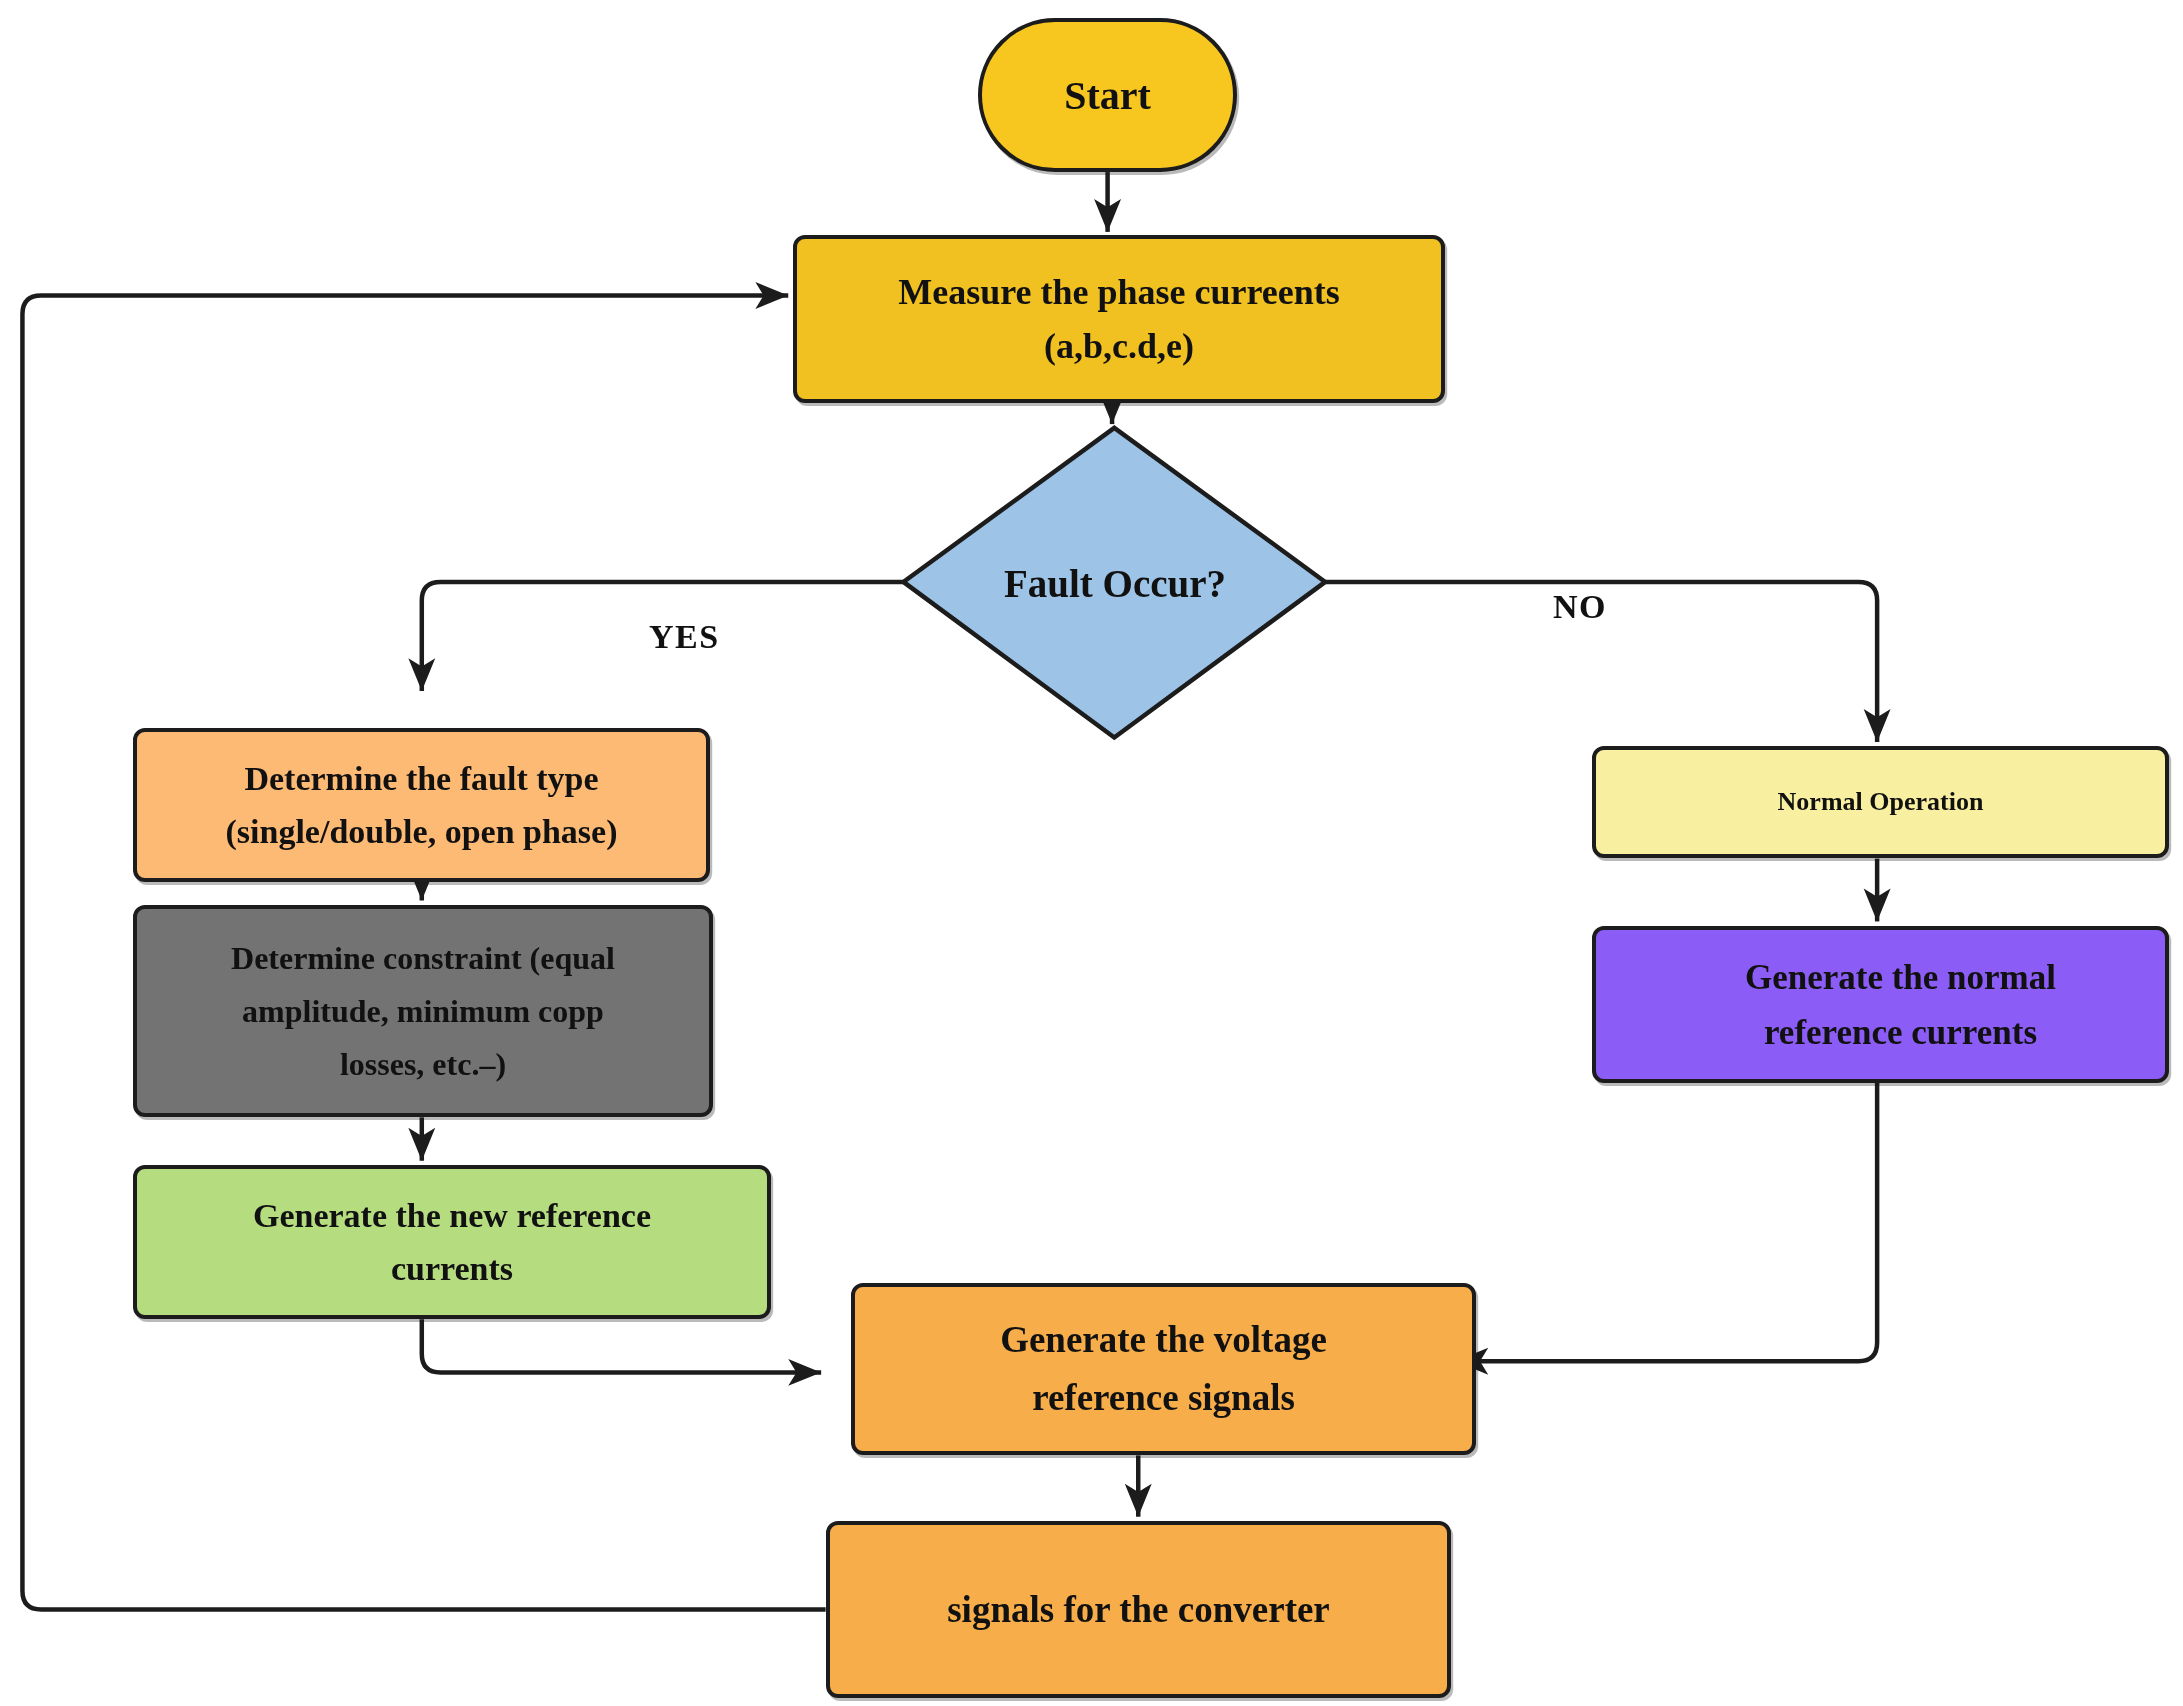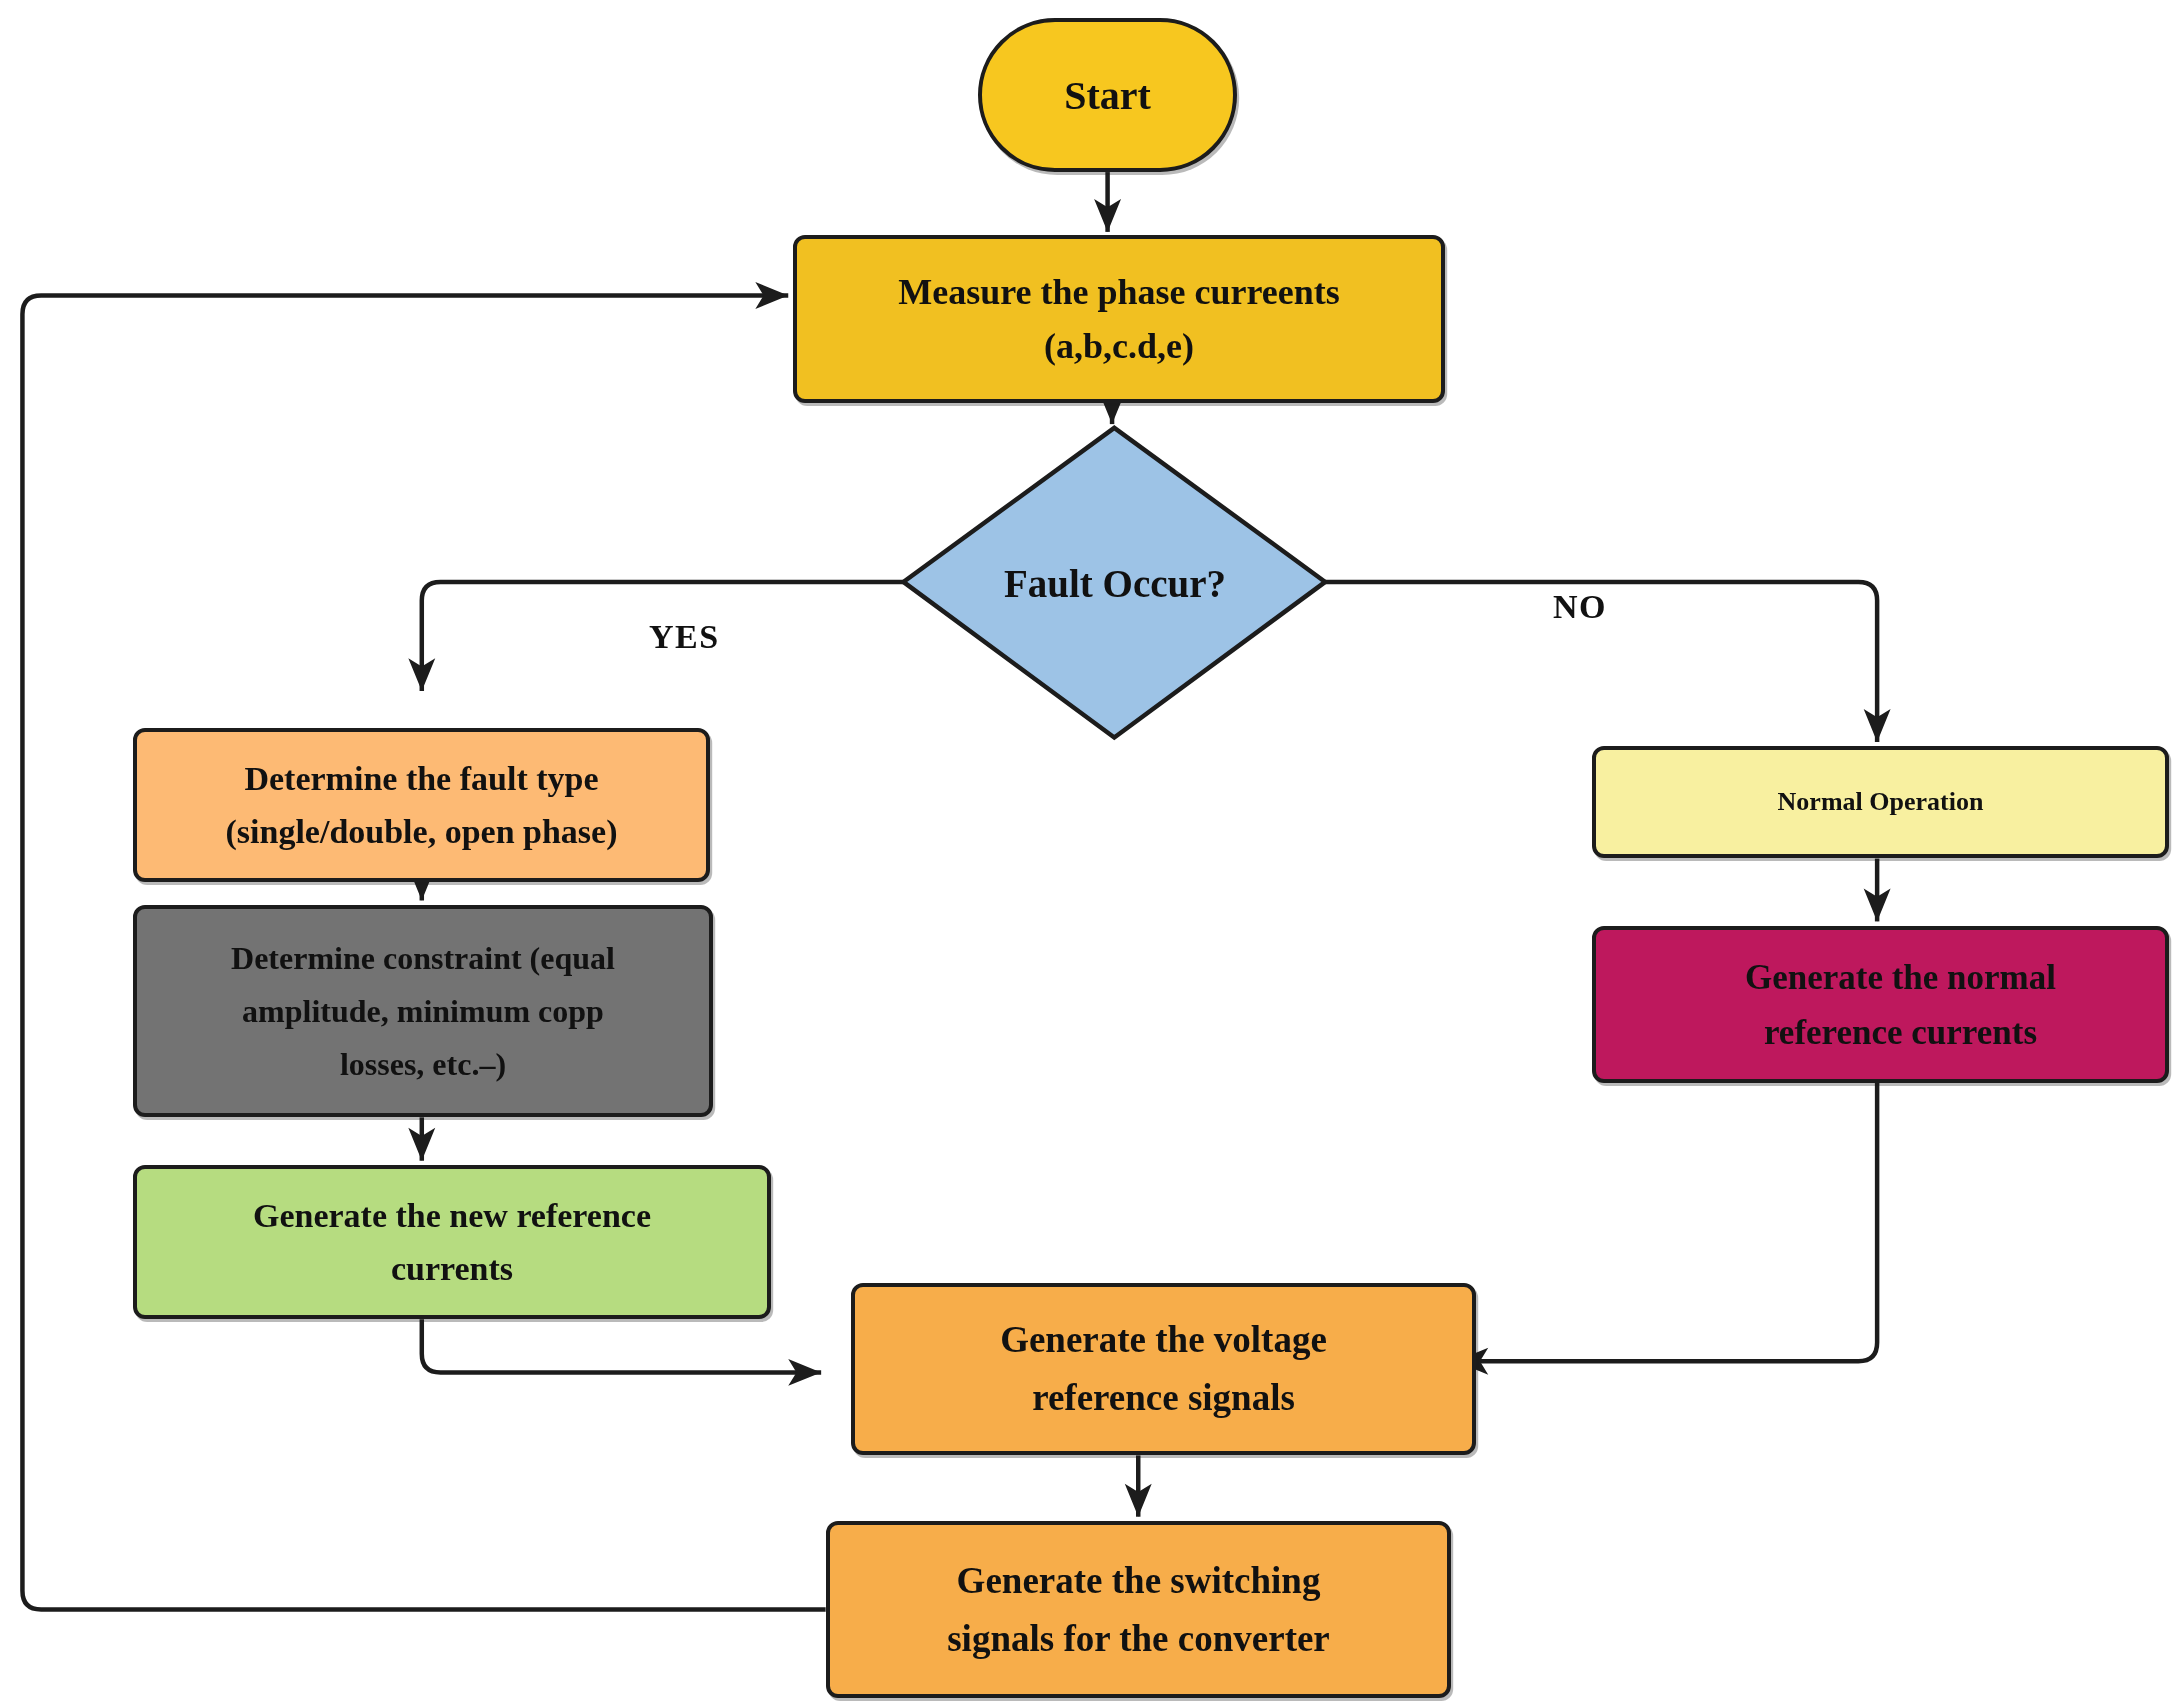--- a/index.html
+++ b/index.html
@@ -19,21 +19,21 @@
     font-weight:bold;color:#111111;
     box-shadow:2.2px 3px 0 rgba(25,25,25,0.30);
   }
   .rect{border-radius:12px;}
   .n-start{left:978px;top:18px;width:259px;height:154px;border-radius:82px;background:#F7C71F;font-size:40px;}
   .n-measure{left:793px;top:235px;width:652px;height:168px;background:#F1C021;font-size:36px;line-height:54px;}
   .n-green1{left:133px;top:728px;width:577px;height:154px;background:#fdba74;font-size:34px;line-height:53px;text-align:right;}
   .n-green2{left:133px;top:905px;width:580px;height:212px;background:#737373;font-size:32px;line-height:53px;}
   .n-green3{left:133px;top:1165px;width:638px;height:154px;background:#B6DC80;font-size:34px;line-height:53px;}
   .n-normalop{left:1592px;top:746px;width:577px;height:112px;background:#F8F0A0;font-size:26px;}
-  .n-gennormal{left:1592px;top:926px;width:577px;height:157px;background:#be185d;font-size:35px;line-height:55px;padding-left:40px;}
+  .n-gennormal{left:1592px;top:926px;width:577px;height:157px;background:#8b5cf6;font-size:35px;line-height:55px;padding-left:40px;}
   .n-orange1{left:826px;top:1283px;width:625px;height:172px;background:#F7AD4A;font-size:37px;line-height:58px;margin-left:25px;}
   .n-orange2{left:826px;top:1521px;width:625px;height:177px;background:#F7AD4A;font-size:37px;line-height:58px;}
   .diamond-label{
     position:absolute;z-index:2;
     left:904px;top:428px;width:422px;height:310px;
     display:flex;align-items:center;justify-content:center;
     font-weight:bold;font-size:39px;color:#111111;text-align:center;
   }
   .edge-label{
     position:absolute;z-index:2;
@@ -112,18 +112,17 @@
     <div>Generate the normal</div>
     <div>reference currents</div>
   </div>
 
   <div class="node rect n-orange1">
     <div>Generate the voltage</div>
     <div>reference signals</div>
   </div>
 
   <div class="node rect n-orange2">
-    <div>Generate the switching</div>
     <div>signals for the converter</div>
   </div>
 
 </div>
 
 
 </body></html>

